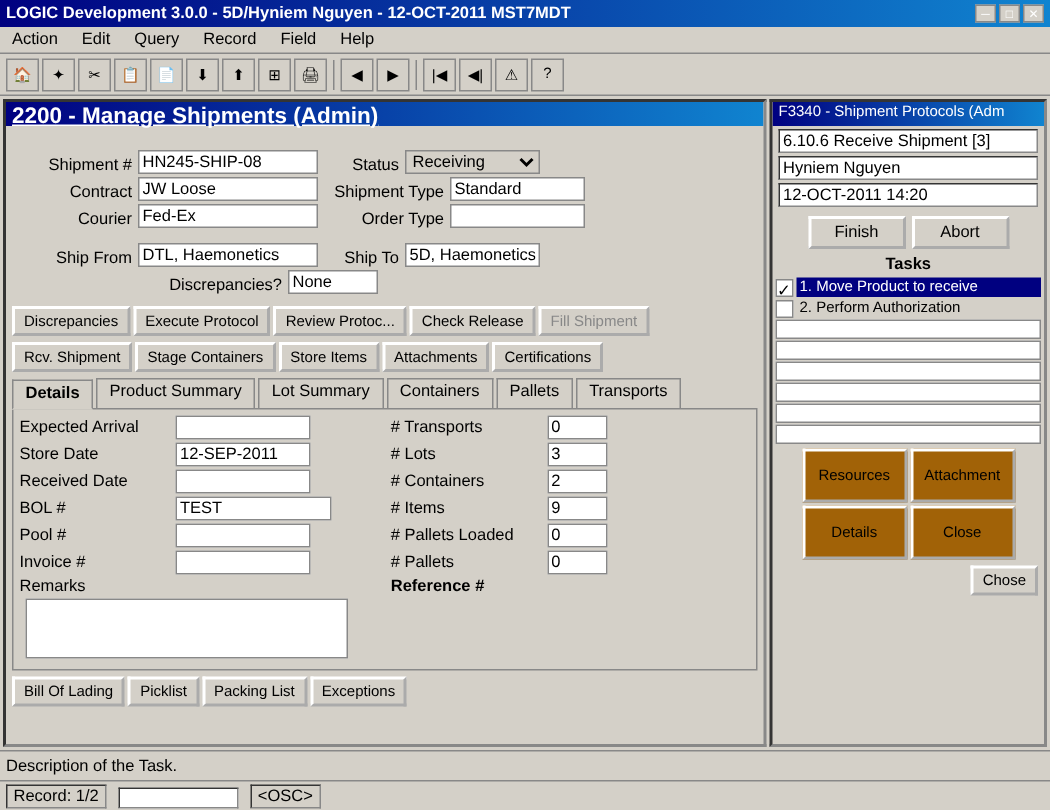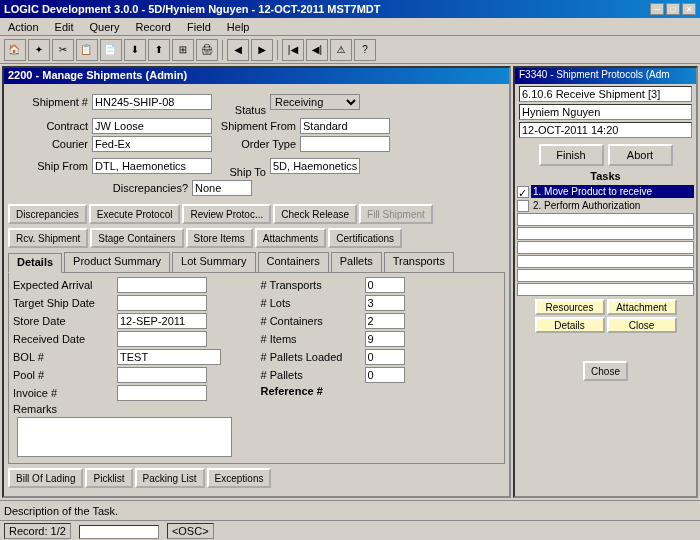--- a/index.html
+++ b/index.html
@@ -34,21 +34,20 @@
     }
 
     
     .menu-bar {
       background: #d4d0c8;
       border-bottom: 1px solid #888;
       padding: 1px 4px;
       display: flex;
       gap: 8px;
       height: 18px;
-      align-items: center;
     }
     .menu-item { font-size: 11px; cursor: pointer; padding: 1px 4px; }
 
     
     .toolbar {
       background: #d4d0c8;
       border-bottom: 1px solid #888;
       padding: 2px 4px;
       display: flex;
       gap: 2px;
@@ -77,32 +76,33 @@
       background: #d4d0c8;
       border: 2px inset #888;
       margin: 2px;
       overflow: hidden;
     }
 
     .panel-title {
       background: linear-gradient(to right, #000080, #1084d0);
       color: white;
       padding: 1px 4px;
-      font-size: 11px;
+      font-size: 15px;
       font-weight: bold;
       height: 16px;
+      text-decoration: underline;
     }
 
     .form-section {
       padding: 4px;
     }
 
     .form-row {
       display: flex;
-      align-items: center;
+      align-items: flex-end;
       margin-bottom: 2px;
       gap: 4px;
     }
 
     .form-label {
       width: 80px;
       font-size: 11px;
       color: #000;
       text-align: right;
       flex-shrink: 0;
@@ -314,24 +314,24 @@
     }
 
     .right-bottom-btns {
       display: flex;
       gap: 2px;
       padding: 2px 4px;
       justify-content: center;
     }
 
     .right-sm-btn {
-      height: 16px;
+      height: 36px;
       width: 70px;
       border: 2px outset #fff;
-      background: #fef9c3;
+      background: #a16207;
       font-size: 10px;
       cursor: pointer;
       text-align: center;
     }
 
     .right-detail-btns {
       display: flex;
       gap: 2px;
       padding: 0 4px 2px;
       justify-content: center;
@@ -426,21 +426,21 @@
         <span class="form-label">Shipment #</span>
         <input class="form-input form-input-wide" value="HN245-SHIP-08" style="">
         <span class="form-label" style="width:50px;text-align:right;margin-top:16px;">Status</span>
         <select class="status-combo">
           <option>Receiving</option>
         </select>
       </div>
       <div class="form-row">
         <span class="form-label">Contract</span>
         <input class="form-input form-input-wide" value="JW Loose" style="">
-        <span class="form-label" style="width:80px;text-align:right;">Shipment From</span>
+        <span class="form-label" style="width:80px;text-align:right;">Shipment Type</span>
         <input class="form-input form-input-med" value="Standard" style="">
       </div>
       <div class="form-row">
         <span class="form-label">Courier</span>
         <input class="form-input form-input-wide" value="Fed-Ex" style="">
         <span class="form-label" style="width:80px;text-align:right;">Order Type</span>
         <input class="form-input form-input-med" value="" style="">
       </div>
       <div class="form-row">
         <span class="form-label">Ship From</span>
@@ -480,24 +480,20 @@
     </div>
 
     <div class="tab-content">
       <div class="two-col">
         <div class="col">
           <div class="tab-form-row">
             <span class="tab-label">Expected Arrival</span>
             <input class="tab-input" style="width: 90px;" value="">
           </div>
           <div class="tab-form-row">
-            <span class="tab-label">Target Ship Date</span>
-            <input class="tab-input" style="width: 90px;" value="">
-          </div>
-          <div class="tab-form-row">
             <span class="tab-label">Store Date</span>
             <input class="tab-input" style="width: 90px;" value="12-SEP-2011">
           </div>
           <div class="tab-form-row">
             <span class="tab-label">Received Date</span>
             <input class="tab-input" style="width: 90px;" value="">
           </div>
           <div class="tab-form-row">
             <span class="tab-label">BOL #</span>
             <input class="tab-input" style="width: 104px;" value="TEST">
@@ -591,21 +587,21 @@
     <div class="right-bottom-btns">
       <button class="right-sm-btn">Resources</button>
       <button class="right-sm-btn">Attachment</button>
     </div>
 
     <div class="right-detail-btns">
       <button class="right-sm-btn">Details</button>
       <button class="right-sm-btn">Close</button>
     </div>
 
-    <div style="display:flex;justify-content:center;padding:2px 4px;margin-top:24px;">
+    <div style="display:flex;justify-content:flex-end;padding:2px 4px;">
       <button class="action-btn">Chose</button>
     </div>
   </div>
 
 </div>
 
 <div class="status-bar">
   <span>Description of the Task.</span>
 </div>
 

